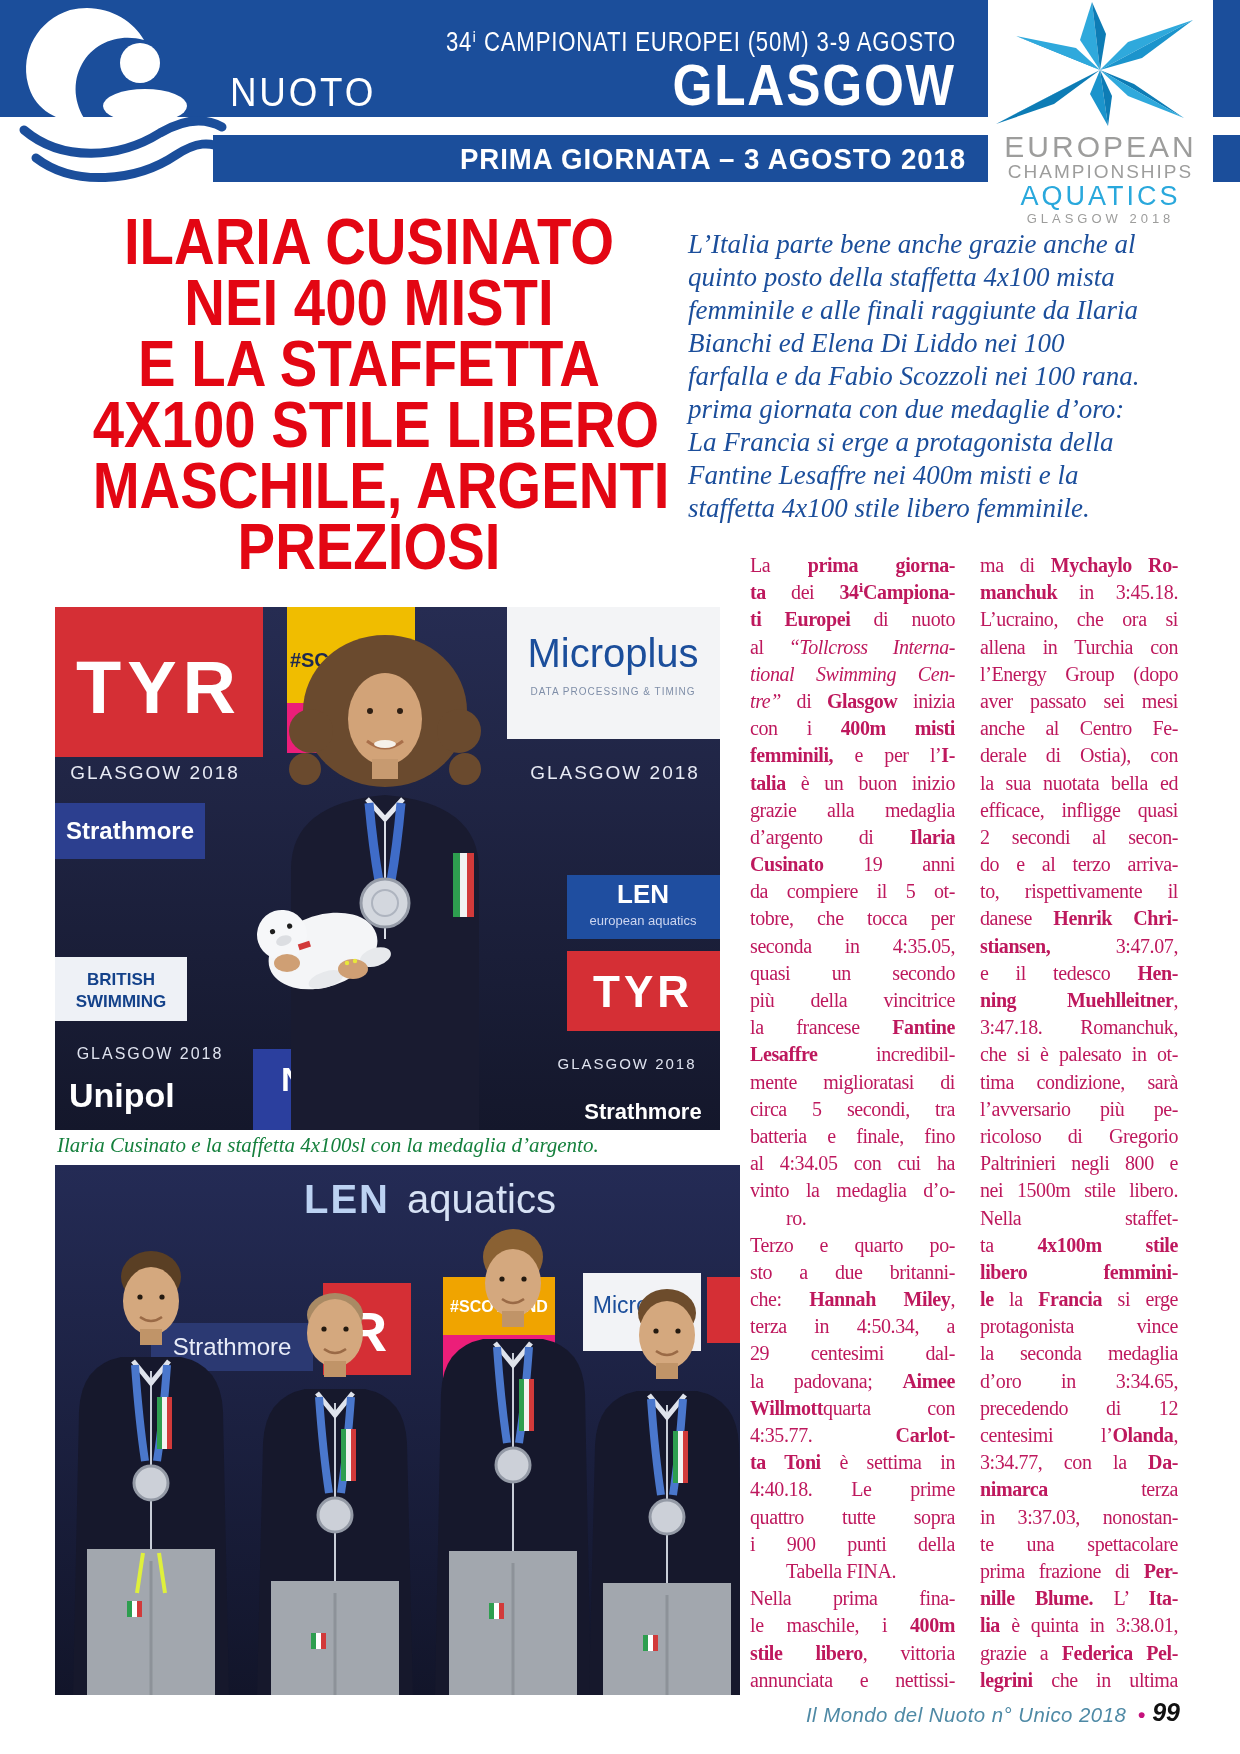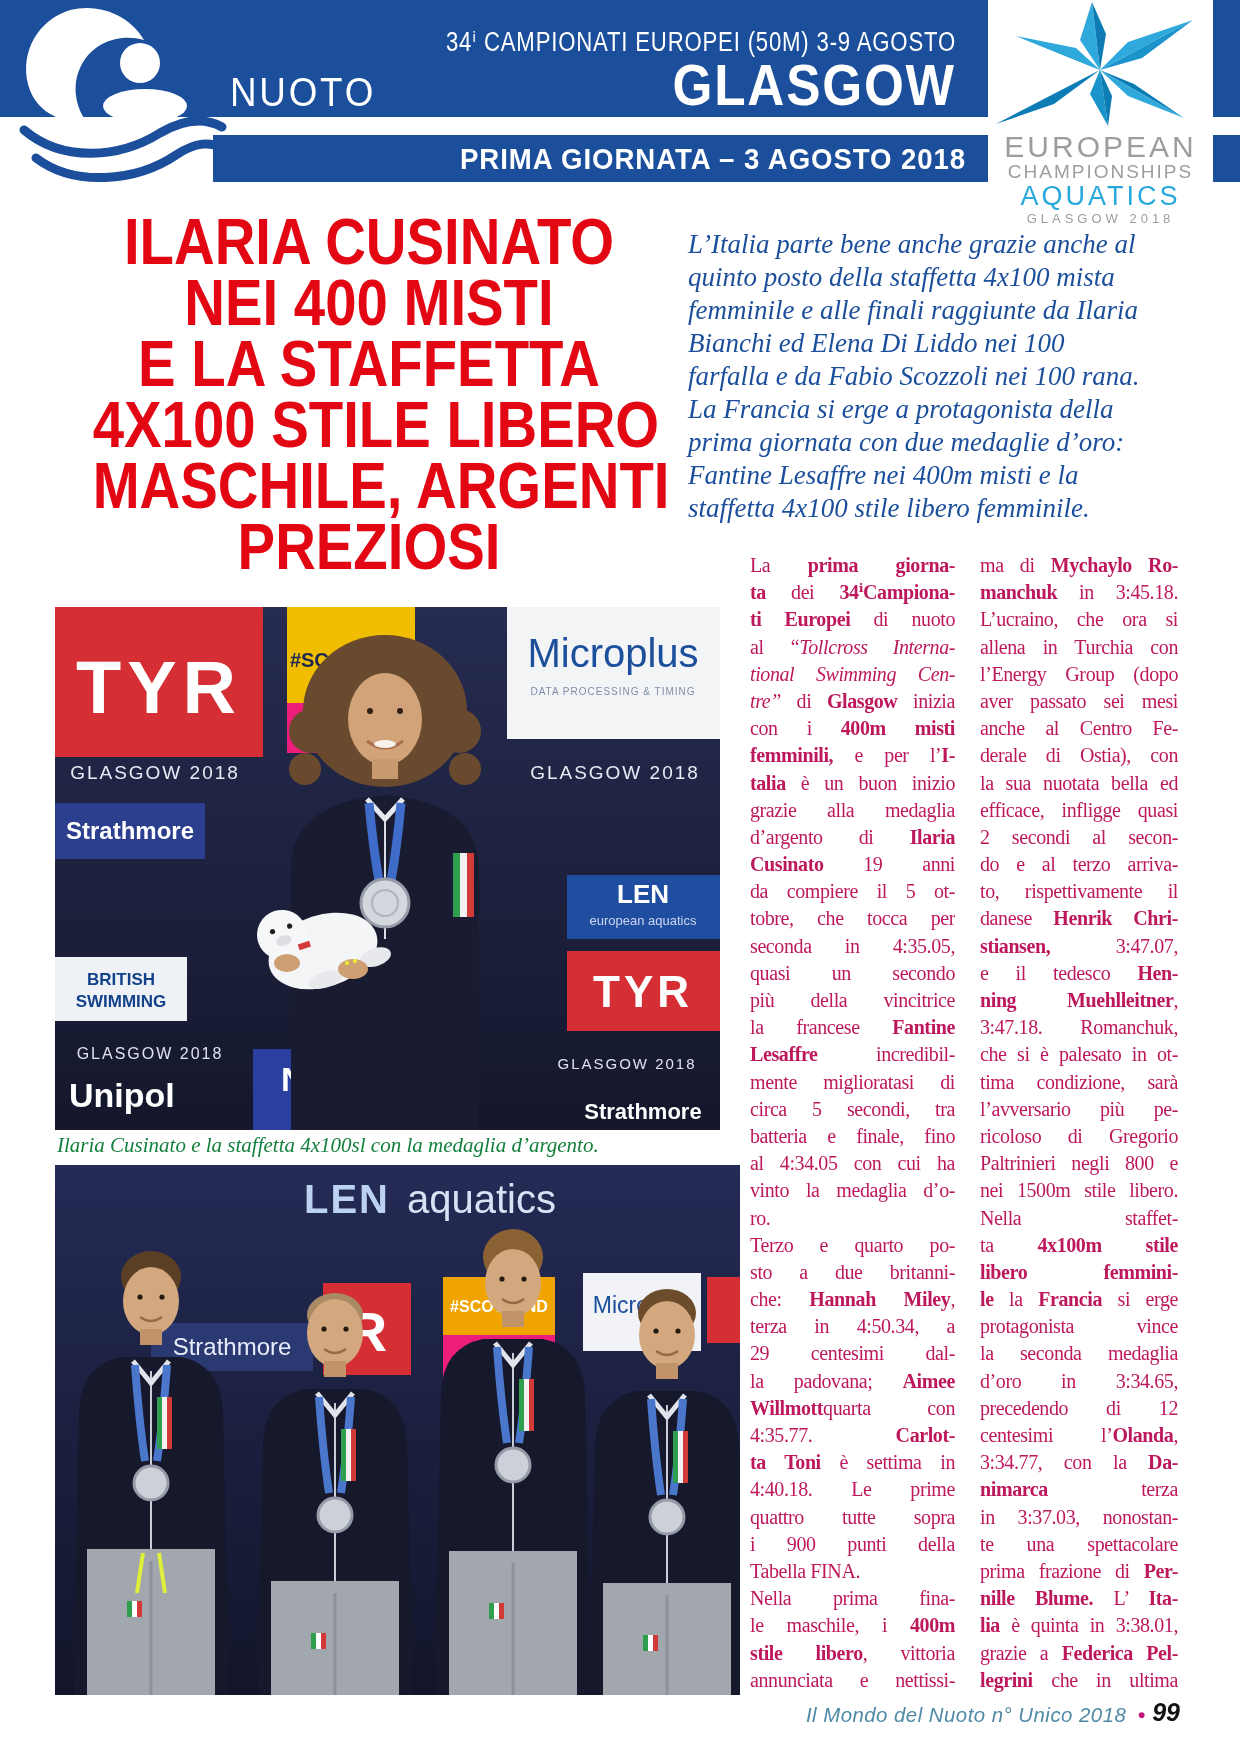--- a/index.html
+++ b/index.html
@@ -48,21 +48,21 @@
   .photo2{left:55px;top:1165px;width:685px;height:530px;}
   .caption{left:57px;top:1133px;width:620px;font-style:italic;color:#15803d;font-size:21px;
            font-family:"Liberation Serif","DejaVu Serif",serif;}
 
   
   .col{top:552px;font-family:"Liberation Serif","DejaVu Serif",serif;color:#be185d;
        font-size:20px;letter-spacing:-0.4px;overflow:hidden;}
   .col1{left:750px;width:205px;}
   .col2{left:980px;width:198px;}
   .col .ln{height:27.2px;line-height:27.2px;text-align:justify;text-align-last:justify;white-space:nowrap;}
-  .col .ln.end{text-align-last:left;}
+  .col .ln.end{text-align-last:left;margin-left:36px;}
   .col b{font-weight:bold;}
   .col i{font-style:italic;}
 
   
   .footer{right:60px;top:1698px;display:flex;align-items:flex-end;white-space:nowrap;font-style:italic;}
   .footer .mag{color:var(--footer-teal);font-size:21px;letter-spacing:.5px;transform:scaleX(.97);transform-origin:right;}
   .footer .dot{color:var(--magenta);font-size:21px;font-weight:bold;margin:0 7px 0 12px;}
   .footer .pg{color:var(--ink);font-size:25px;font-weight:bold;}
   svg text{font-family:"Liberation Sans","DejaVu Sans",sans-serif;}
 </style>
@@ -120,22 +120,22 @@
     <div>MASCHILE, ARGENTI</div>
     <div>PREZIOSI</div>
   </div>
 
   <div class="abs intro">
     <div>L’Italia parte bene anche grazie anche al</div>
     <div>quinto posto della staffetta 4x100 mista</div>
     <div>femminile e alle finali raggiunte da Ilaria</div>
     <div>Bianchi ed Elena Di Liddo nei 100</div>
     <div>farfalla e da Fabio Scozzoli nei 100 rana.</div>
+    <div>prima giornata con due medaglie d’oro:</div>
     <div>La Francia si erge a protagonista della</div>
-    <div>prima giornata con due medaglie d’oro:</div>
     <div>Fantine Lesaffre nei 400m misti e la</div>
     <div>staffetta 4x100 stile libero femminile.</div>
   </div>
 
   <svg class="abs photo1" viewBox="0 0 665 523" preserveAspectRatio="none">
     <defs>
       <linearGradient id="bg1" x1="0" y1="0" x2="0" y2="1">
         <stop offset="0" stop-color="#262c52"></stop>
           <stop offset="1" stop-color="#14172b"></stop>
       </linearGradient>

